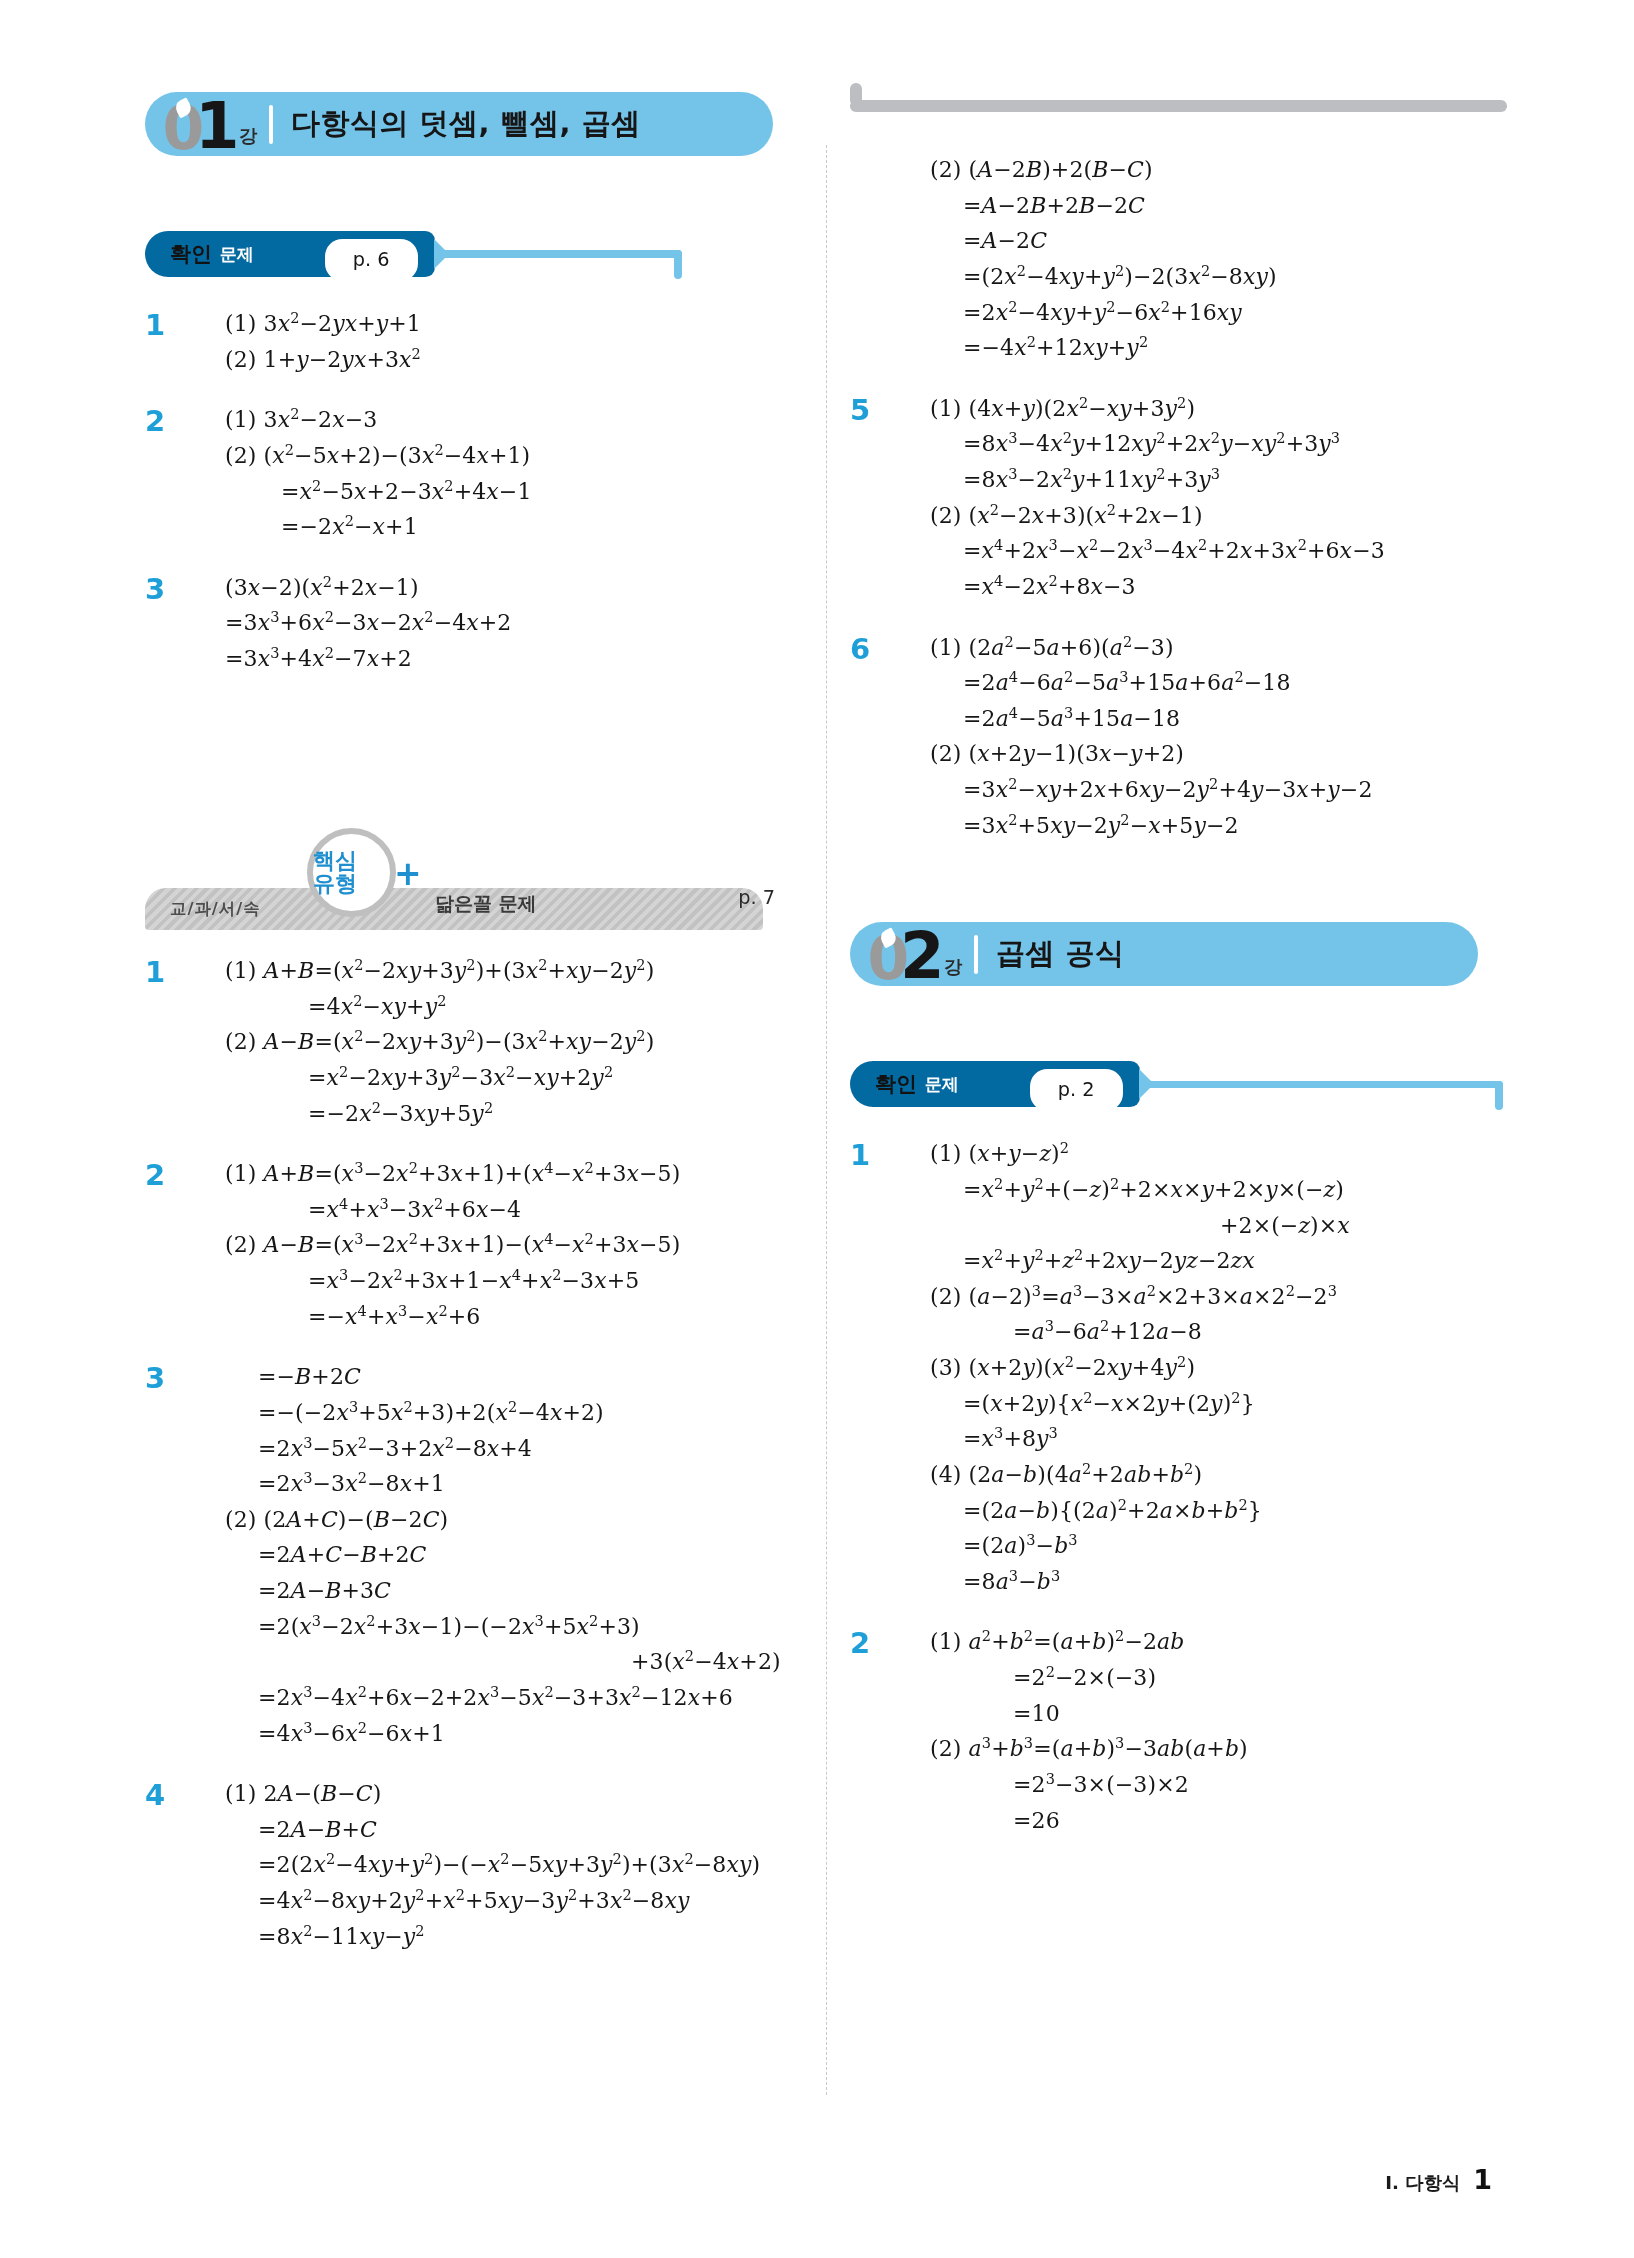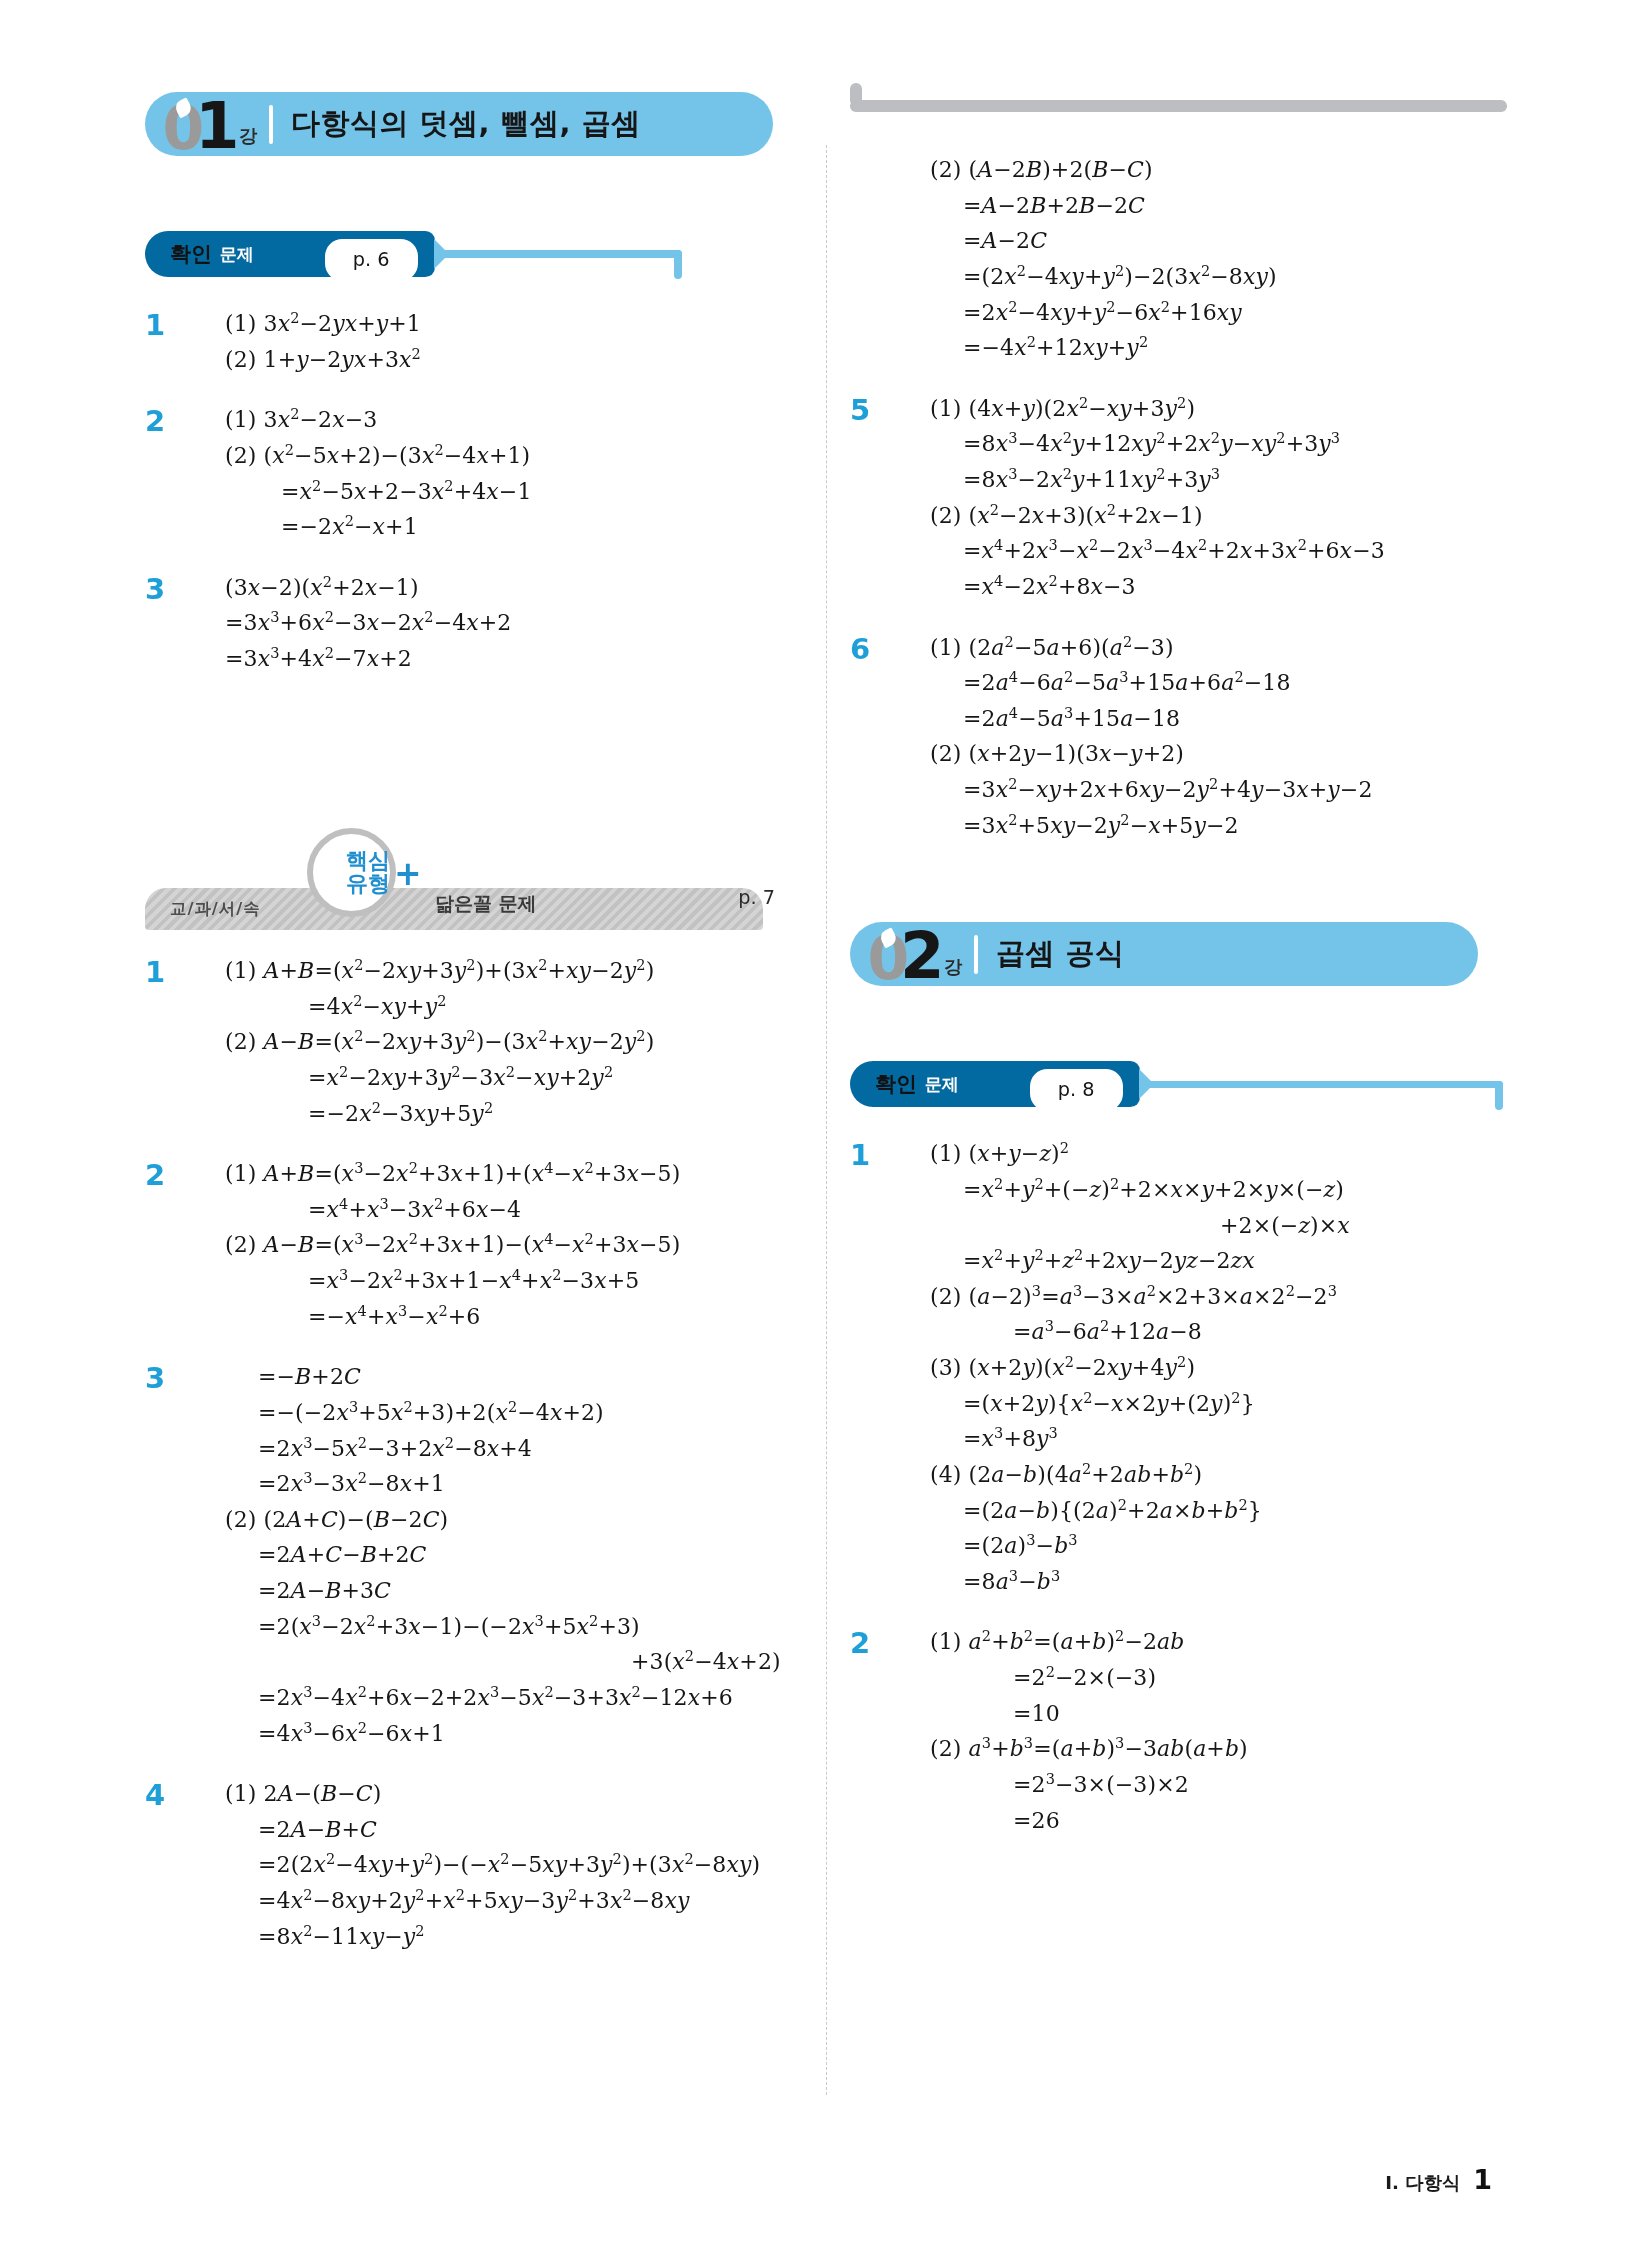--- a/index.html
+++ b/index.html
@@ -124,21 +124,21 @@
     position:absolute; left:25px; bottom:17.4px;
     font-family:"DejaVu Sans",sans-serif;
     font-size:16.4px; font-weight:bold; color:#4d4d4d;
     letter-spacing:1px;
   }
   .hx-circle {
     position:absolute; left:162px; bottom:21px;
     width:89px; height:89px; border-radius:50%;
     background:#ffffff;
     border:6.8px solid #bfbfbf;
-    display:flex; flex-direction:column; align-items:flex-end; justify-content:center;
+    display:flex; flex-direction:column; align-items:flex-start; justify-content:center;
   }
   .hx-circle span{
     font-family:"DejaVu Sans",sans-serif;
     font-weight:bold; font-size:22px; color:#1f8fd0; line-height:1.05;
   }
   .hx-plus{
     position:absolute; left:249px; bottom:48px;
     font-family:"DejaVu Sans",sans-serif;
     font-weight:bold; font-size:33px; color:#1f8fd0; line-height:1;
   }
@@ -372,21 +372,21 @@
       </div>
       <div class="lesson-sep"></div>
       <div class="lesson-title">곱셈 공식</div>
     </div>
 
     <div class="check-row">
       <div class="check-rule" style="left:276px;width:377px;"></div>
       <div class="check-badge">
         <span class="check-k1">확인</span>
         <span class="check-k2">문제</span>
-        <span class="page-pill">p. 8</span>
+        <span class="page-pill">p. 2</span>
       </div>
     </div>
 
     <div id="s2_check">
         <div class="qblock">
           <div class="qnum">1</div>
           <div class="qbody">
             <div class="line ind0">(1) (<i class="v">x</i>+<i class="v">y</i>−<i class="v">z</i>)<sup>2</sup></div>
             <div class="line ind1">=<i class="v">x</i><sup>2</sup>+<i class="v">y</i><sup>2</sup>+(−<i class="v">z</i>)<sup>2</sup>+2×<i class="v">x</i>×<i class="v">y</i>+2×<i class="v">y</i>×(−<i class="v">z</i>)</div>
             <div class="line ind5">+2×(−<i class="v">z</i>)×<i class="v">x</i></div>

